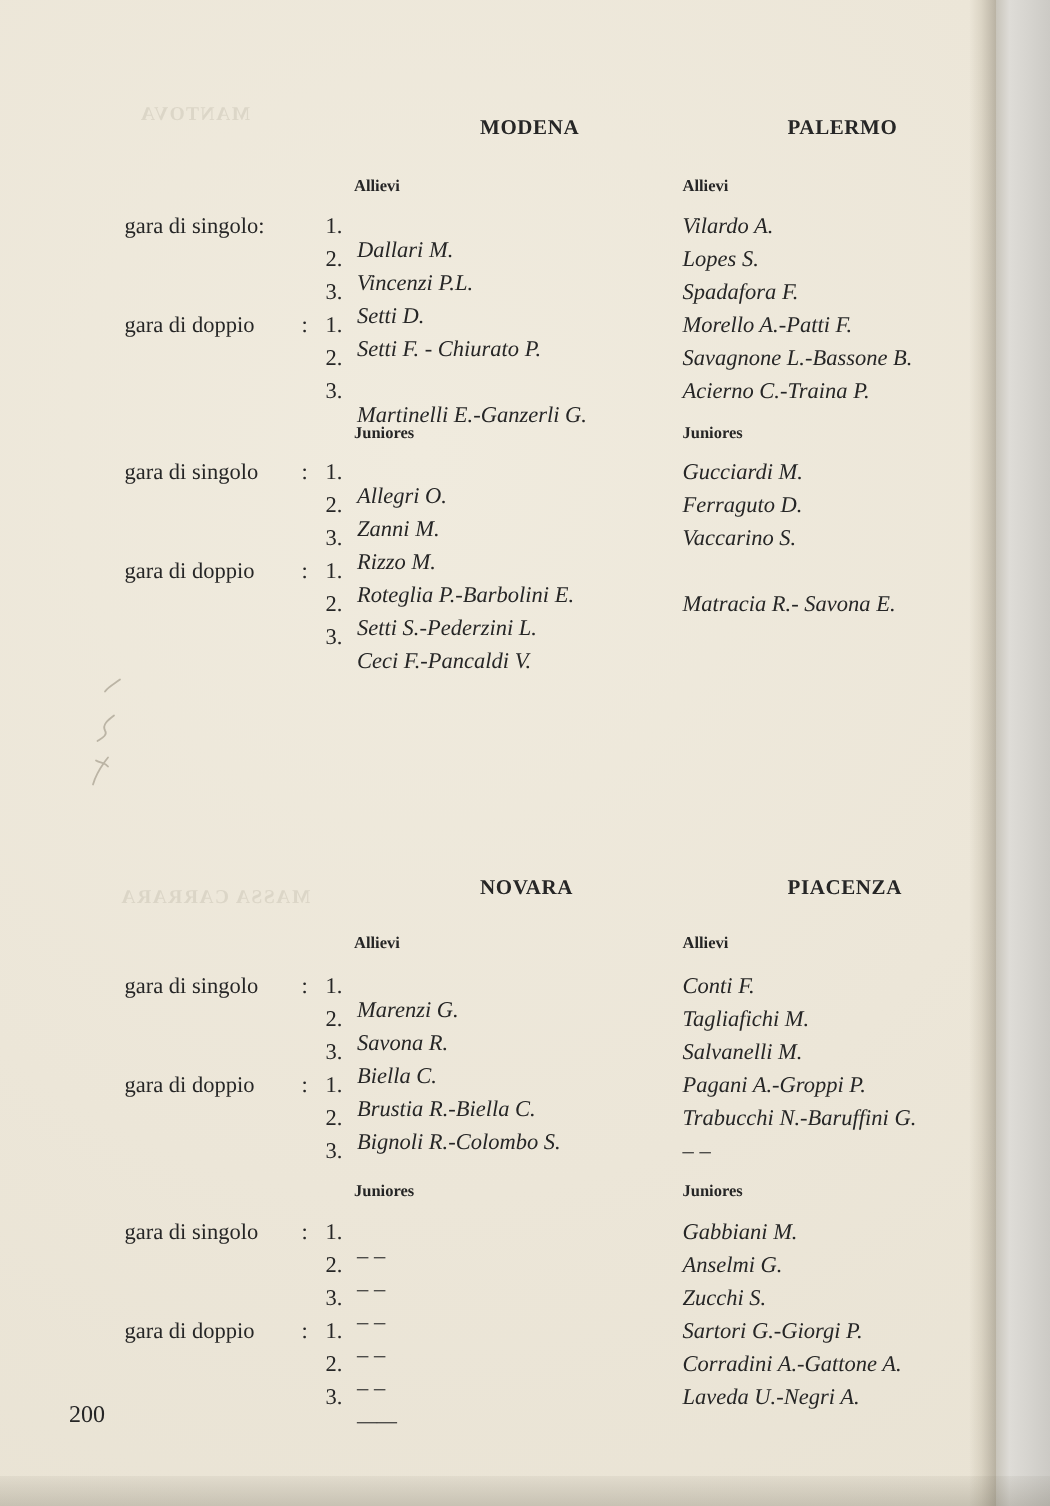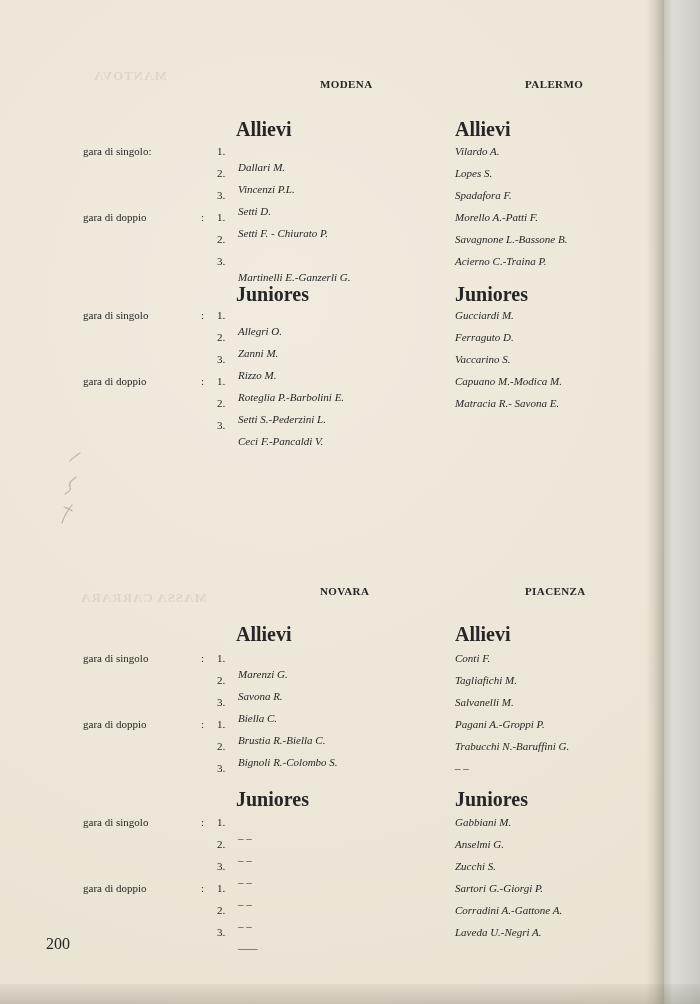--- a/index.html
+++ b/index.html
@@ -9,26 +9,26 @@
     font-family:"Liberation Serif", serif;color:#262626;
   }
   .page-fold{position:absolute;top:0;left:646px;width:18px;height:1004px;
     background:linear-gradient(90deg, rgba(160,150,128,0) 0%, rgba(160,150,128,.22) 45%, rgba(110,102,85,.40) 100%);}
   .scan-edge{position:absolute;top:0;left:664px;width:36px;height:1004px;
     background:linear-gradient(90deg,#c8c4ba 0%,#dedcd7 25%,#d6d4cf 60%,#cccac5 100%);}
   .bottom-edge{position:absolute;left:0;top:984px;width:700px;height:20px;
     background:linear-gradient(180deg, rgba(120,115,100,.08), rgba(120,115,100,.30));}
   .sec{position:absolute;left:0;width:664px;}
   .cities{position:relative;height:16px;}
-  .city{position:absolute;font-weight:700;font-size:11px;letter-spacing:.4px;white-space:nowrap;}
+  .city{position:absolute;font-weight:700;font-size:14px;letter-spacing:.4px;white-space:nowrap;}
   .city-l{left:320px}.city-r{left:525px}
   .catheads{position:relative;height:16px;}
-  .cath{position:absolute;font-weight:700;font-size:20px;white-space:nowrap;}
+  .cath{position:absolute;font-weight:700;font-size:11px;white-space:nowrap;}
   .cath-l{left:236px}.cath-r{left:455px}
-  .row{position:relative;height:22px;font-size:11px;line-height:20px;}
+  .row{position:relative;height:22px;font-size:15px;line-height:20px;}
   .lbl{position:absolute;left:83px;white-space:nowrap;}
   .colon{position:absolute;left:201px;}
   .num{position:absolute;left:217px;}
   .nm{position:absolute;left:238px;font-style:italic;white-space:nowrap;margin-top:16px;}
   .rt{position:absolute;left:455px;font-style:italic;white-space:nowrap;}
   .mt24{margin-top:24px}.mt22{margin-top:22px}.mt10{margin-top:10px}
   .mt9{margin-top:9px}.mt8{margin-top:8px}.mt7{margin-top:7px}.mt6{margin-top:6px}
   .pagenum{position:absolute;left:46px;top:935px;font-size:16px;}
   .ghost{position:absolute;transform:scaleX(-1);font-weight:700;color:#6b6450;opacity:.13;
     filter:blur(.4px);font-size:13px;letter-spacing:1px;white-space:nowrap;}
@@ -126,21 +126,20 @@
         <span class="rt">Vaccarino S.</span>
       </div>
     </div>
 
     <div class="group">
       <div class="row">
         <span class="lbl">gara di doppio</span>
         <span class="colon">:</span>
         <span class="num">1.</span>
         <span class="nm">Roteglia P.-Barbolini E.</span>
-        <span class="rt">Capuano M.-Modica M.</span>
       </div>
       <div class="row">
         <span class="num">2.</span>
         <span class="nm">Setti S.-Pederzini L.</span>
         <span class="rt">Matracia R.-  Savona E.</span>
       </div>
       <div class="row">
         <span class="num">3.</span>
         <span class="nm">Ceci F.-Pancaldi V.</span>
       </div>

